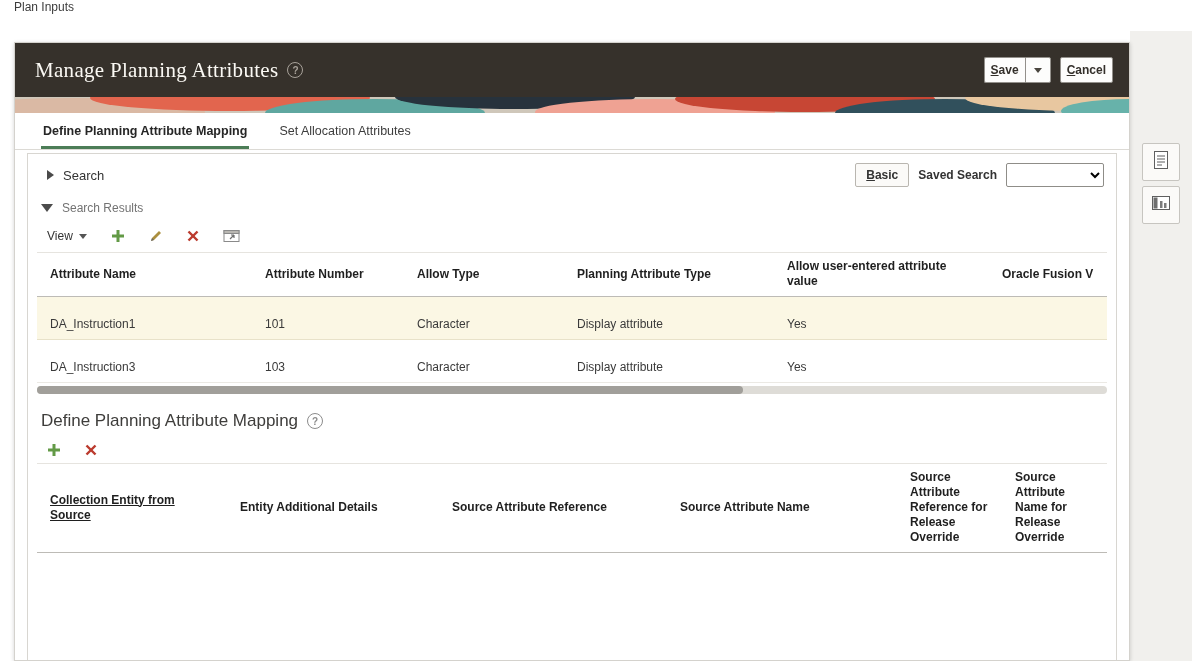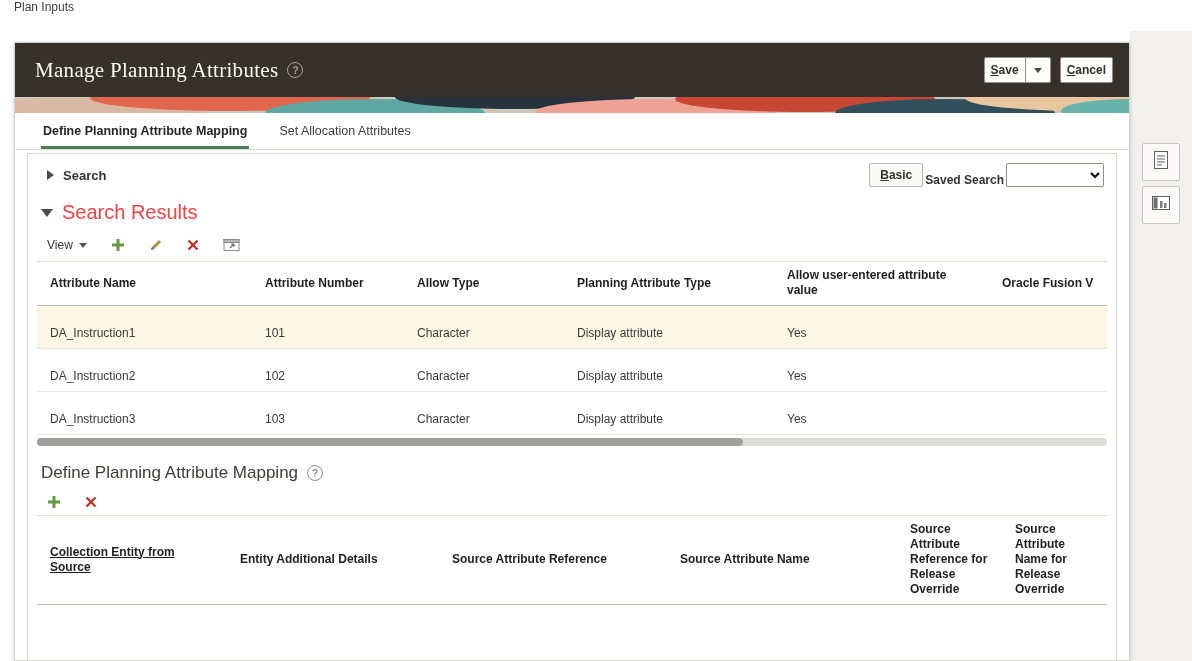--- a/index.html
+++ b/index.html
@@ -42,29 +42,29 @@
   .subtabs { height:37px; display:flex; gap:28px; padding-left:26px; border-bottom:1px solid #dcdad5; background:#fff; }
   .subtab { font-size:12.5px; color:#3d3d3d; display:flex; align-items:center; cursor:pointer; position:relative; padding:0 2px; }
   .subtab.active { font-weight:bold; color:#262626; }
   .subtab.active::after { content:""; position:absolute; left:0; right:0; bottom:0; height:3px; background:#4c7d57; }
 
   
   .panel { margin:3px 12px 0; border:1px solid #d8d6d1; border-bottom:none; height:520px; background:#fff; overflow:hidden; }
 
   .search-row { display:flex; align-items:center; height:42px; padding:0 12px 0 19px; }
   .tri-right { width:0; height:0; border-top:5px solid transparent; border-bottom:5px solid transparent; border-left:7px solid #4a4a4a; margin-right:9px; }
-  .search-label { font-size:13px; font-weight:bold; color:#333; }
-  .search-right { margin-left:auto; display:flex; align-items:flex-end; gap:2px; }
+  .search-label { font-size:13px; font-weight:normal; color:#333; }
+  .search-right { margin-left:auto; display:flex; align-items:center; gap:9px; }
   .basic-btn { background:#fbfaf8; border:1px solid #b9b6b0; border-radius:2px; padding:4px 10px; font-size:12px; font-weight:bold; color:#333; cursor:pointer; }
   .saved-search-label { font-size:12px; font-weight:bold; color:#333; }
   .saved-search-select { width:98px; height:24px; border:1px solid #8f8d88; border-radius:2px; background:#fff; font-size:12px; }
 
   .results-header { display:flex; align-items:center; gap:9px; padding:5px 12px 4px 13px; }
   .tri-down { width:0; height:0; border-left:6px solid transparent; border-right:6px solid transparent; border-top:8px solid #4c4c4c; }
-  .section-title { font-size:20px; color:#ef4444; font-weight:normal; }
+  .section-title { font-size:12px; color:#737373; font-weight:normal; }
 
   .toolbar { display:flex; align-items:center; gap:24px; padding:10px 12px 9px 19px; }
   .view-menu { display:flex; align-items:center; gap:6px; font-size:12px; color:#333; cursor:pointer; }
   .view-caret { width:0; height:0; border-left:4px solid transparent; border-right:4px solid transparent; border-top:5px solid #555; }
   .icon-btn { display:inline-flex; align-items:center; justify-content:center; cursor:pointer; line-height:0; }
 
   
   .tbl-wrap { margin:0 9px; overflow:hidden; }
   table { width:100%; border-collapse:collapse; font-size:12px; color:#3a3a3a; table-layout:fixed; }
   th { text-align:left; font-weight:bold; color:#1f1f1f; padding:6px 10px 7px 13px; vertical-align:middle;
@@ -236,28 +236,20 @@
         <tbody>
           <tr class="selected">
             <td>DA_Instruction1</td>
             <td>101</td>
             <td>Character</td>
             <td>Display attribute</td>
             <td>Yes</td>
             <td></td>
           </tr>
           <tr>
-            <td>DA_Instruction2</td>
-            <td>102</td>
-            <td>Character</td>
-            <td>Display attribute</td>
-            <td>Yes</td>
-            <td></td>
-          </tr>
-          <tr>
             <td>DA_Instruction3</td>
             <td>103</td>
             <td>Character</td>
             <td>Display attribute</td>
             <td>Yes</td>
             <td></td>
           </tr>
         </tbody>
       </table>
     </div>

